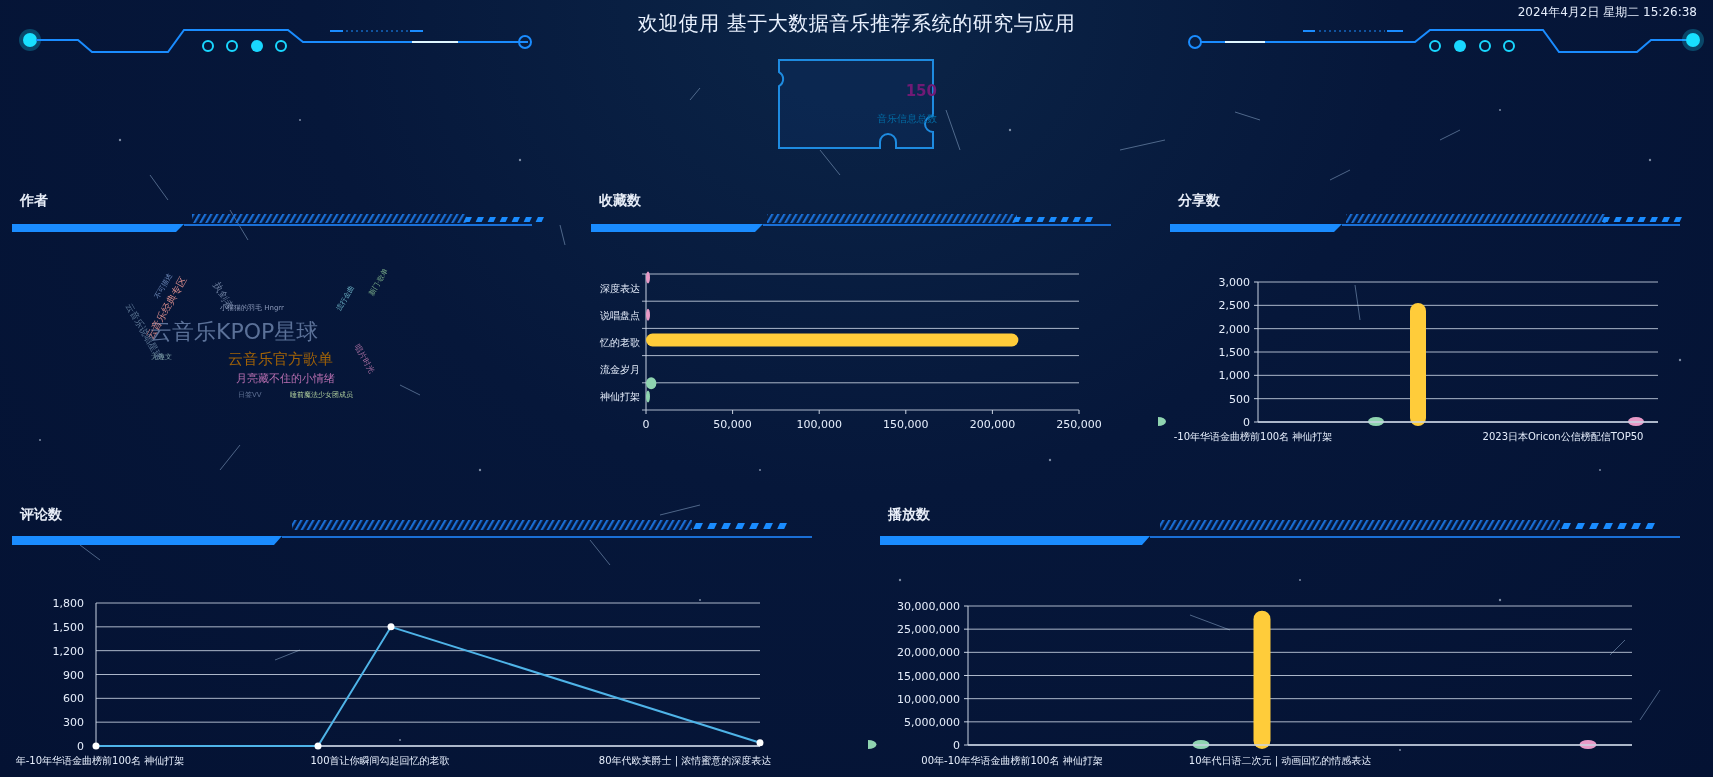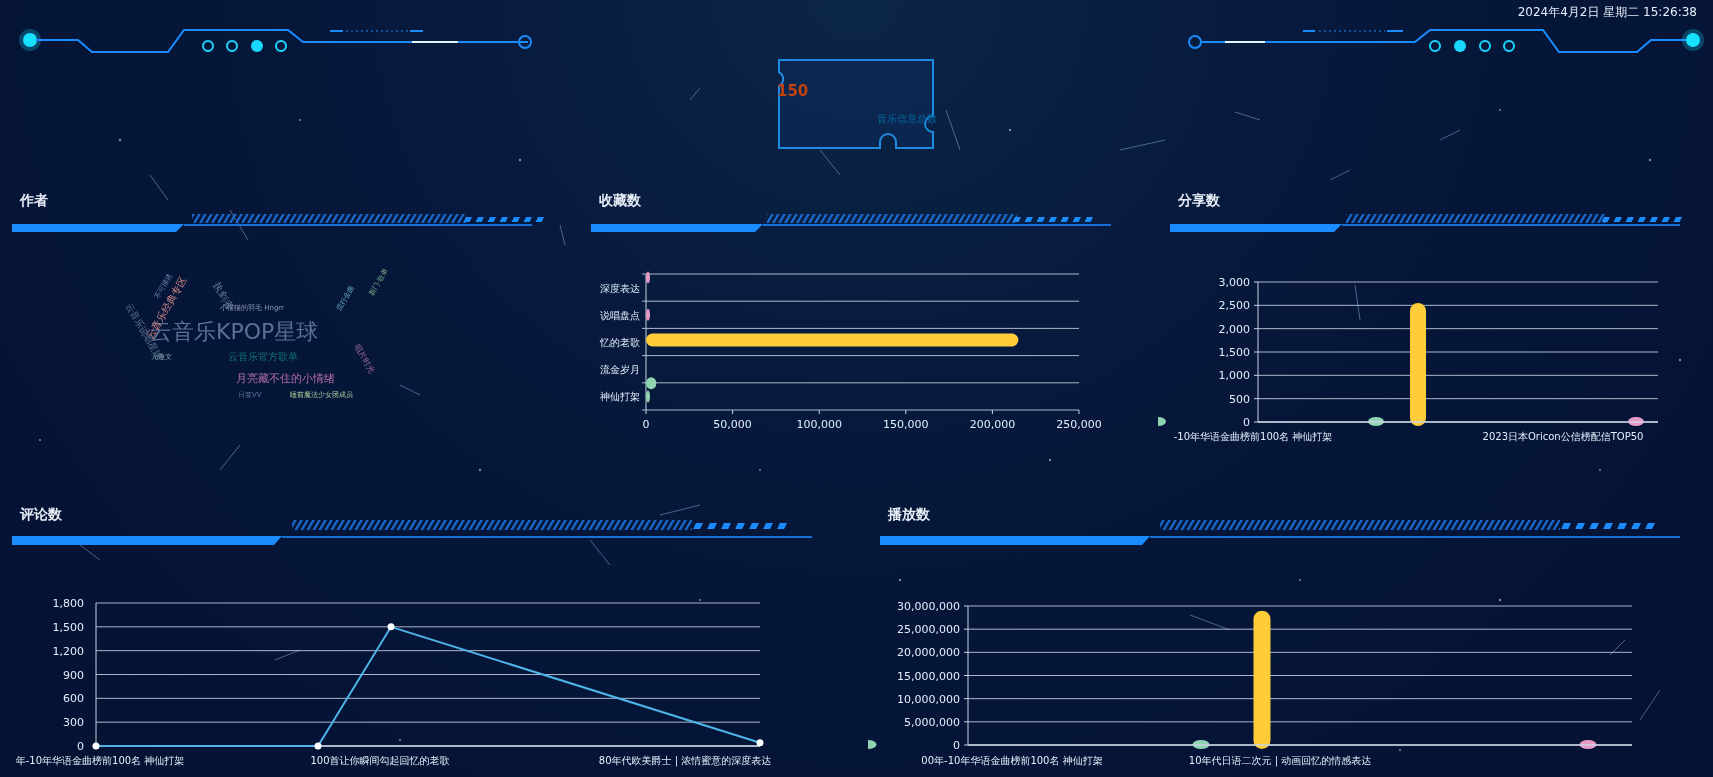--- a/index.html
+++ b/index.html
@@ -10,21 +10,21 @@
     color: #fff;
     position: relative;
   }
   .stars { position: absolute; inset: 0; pointer-events: none; }
   .header { position: absolute; left: 0; top: 0; width: 1713px; height: 70px; }
   .title { position: absolute; left: 0; right: 0; top: 10px; text-align: center; font-size: 20px; color: #eaf2ff; letter-spacing: 0.5px; }
   .clock { position: absolute; right: 16px; top: 4px; font-size: 12px; color: #e6eefc; }
   .deco { position: absolute; top: 22px; }
   .total-card { position: absolute; left: 777px; top: 58px; width: 160px; height: 94px; }
   .total-card svg { position: absolute; inset: 0; }
-  .total-value { position: absolute; left: 0; right: 0; top: 24px; text-align: left; font-size: 15px; font-weight: bold; color: #c2410c; }
+  .total-value { position: absolute; left: 0; right: 0; top: 24px; text-align: right; font-size: 15px; font-weight: bold; color: #701a75; }
   .total-label { position: absolute; left: 0; right: 0; top: 54px; text-align: right; font-size: 10px; color: #0369a1; }
 
   .panel { position: absolute; }
   .panel-title { position: absolute; left: 20px; top: 0; font-size: 14px; color: #e8eef8; font-weight: bold; }
   .panel-bar { position: absolute; left: 12px; top: 26px; height: 8px; }
   .chart { position: absolute; }
   .chart svg text { font-family: "DejaVu Sans", "Liberation Sans", sans-serif; }
 
   .wordcloud { position: absolute; left: 100px; top: 275px; width: 360px; height: 155px; }
   .word { position: absolute; white-space: nowrap; line-height: 1; }
@@ -88,20 +88,21 @@
     <line x1="394" y1="20" x2="440" y2="20" stroke="#dff6ff" stroke-width="2"></line>
     <line x1="312" y1="9" x2="325" y2="9" stroke="#1a8cff" stroke-width="2"></line>
     <line x1="328" y1="9" x2="390" y2="9" stroke="#1a8cff" stroke-width="1" stroke-dasharray="2,3"></line>
     <line x1="392" y1="9" x2="405" y2="9" stroke="#1a8cff" stroke-width="2"></line>
     <circle cx="507" cy="20" r="6" fill="none" stroke="#1a8cff" stroke-width="2"></circle>
     <circle cx="190" cy="24" r="5" fill="none" stroke="#19d7ff" stroke-width="2"></circle>
     <circle cx="214" cy="24" r="5" fill="none" stroke="#19d7ff" stroke-width="2"></circle>
     <circle cx="239" cy="24" r="6" fill="#19d7ff"></circle>
     <circle cx="263" cy="24" r="5" fill="none" stroke="#19d7ff" stroke-width="2"></circle>
   </svg>
+  <div class="title">欢迎使用 基于大数据音乐推荐系统的研究与应用</div>
   <div class="clock">2024年4月2日 星期二 15:26:38</div>
   <svg class="deco" style="left:1185px;" width="520" height="40" viewBox="0 0 520 40">
     <circle cx="10" cy="20" r="6" fill="none" stroke="#1a8cff" stroke-width="2"></circle>
     <polyline points="16,20 230,20 245,8 358,8 374,30 452,30 466,18 510,18" fill="none" stroke="#1a8cff" stroke-width="2"></polyline>
     <line x1="40" y1="20" x2="80" y2="20" stroke="#dff6ff" stroke-width="2"></line>
     <line x1="118" y1="9" x2="130" y2="9" stroke="#1a8cff" stroke-width="2"></line>
     <line x1="134" y1="9" x2="200" y2="9" stroke="#1a8cff" stroke-width="1" stroke-dasharray="2,3"></line>
     <line x1="202" y1="9" x2="218" y2="9" stroke="#1a8cff" stroke-width="2"></line>
     <circle cx="250" cy="24" r="5" fill="none" stroke="#19d7ff" stroke-width="2"></circle>
     <circle cx="275" cy="24" r="6" fill="#19d7ff"></circle>
@@ -137,21 +138,21 @@
         <rect x="508" y="13" width="6" height="5" transform="skewX(-25)"></rect>
         <rect x="520" y="13" width="6" height="5" transform="skewX(-25)"></rect>
         <rect x="532" y="13" width="6" height="5" transform="skewX(-25)"></rect>
       </g>
     <polygon points="0,20 172,20 164,28 0,28" fill="#1a8cff"></polygon>
     <line x1="172" y1="21" x2="520" y2="21" stroke="#1a6fd6" stroke-width="2"></line>
   </svg>
 </div>
 <div class="wordcloud" id="wordcloud">
     <span class="word" style="left: 50px; top: 46px; font-size: 22px; color: rgb(91, 113, 152);">云音乐KPOP星球</span>
-    <span class="word" style="left: 128px; top: 77px; font-size: 10px; color: #0f766e;">云音乐官方歌单</span>
+    <span class="word" style="left: 128px; top: 77px; font-size: 15px; color: #a16207;">云音乐官方歌单</span>
     <span class="word" style="left: 136px; top: 98px; font-size: 11px; color: rgb(184, 111, 176);">月亮藏不住的小情绪</span>
     <span class="word" style="left: 32px; top: 28px; font-size: 10px; color: rgb(213, 138, 138); transform: rotate(-60deg);">云音乐经典专区</span>
     <span class="word" style="left: 12px; top: 52px; font-size: 9px; color: rgb(94, 120, 150); transform: rotate(60deg);">云音乐说唱星球</span>
     <span class="word" style="left: 108px; top: 16px; font-size: 10px; color: rgb(106, 124, 156); transform: rotate(60deg);">执剑者</span>
     <span class="word" style="left: 120px; top: 30px; font-size: 7px; color: rgb(138, 152, 184);">小猫猫的羽毛 Hngrr</span>
     <span class="word" style="left: 51px; top: 79px; font-size: 7px; color: rgb(127, 160, 168);">无趣文</span>
     <span class="word" style="left: 138px; top: 117px; font-size: 7px; color: rgb(93, 111, 147);">日签VV</span>
     <span class="word" style="left: 190px; top: 117px; font-size: 7px; color: rgb(181, 212, 160);">睡前魔法少女团成员</span>
     <span class="word" style="left: 264px; top: 4px; font-size: 7px; color: rgb(124, 176, 138); transform: rotate(-60deg);">新门·歌单</span>
     <span class="word" style="left: 232px; top: 20px; font-size: 7px; color: rgb(107, 176, 196); transform: rotate(-60deg);">流行金曲</span>

